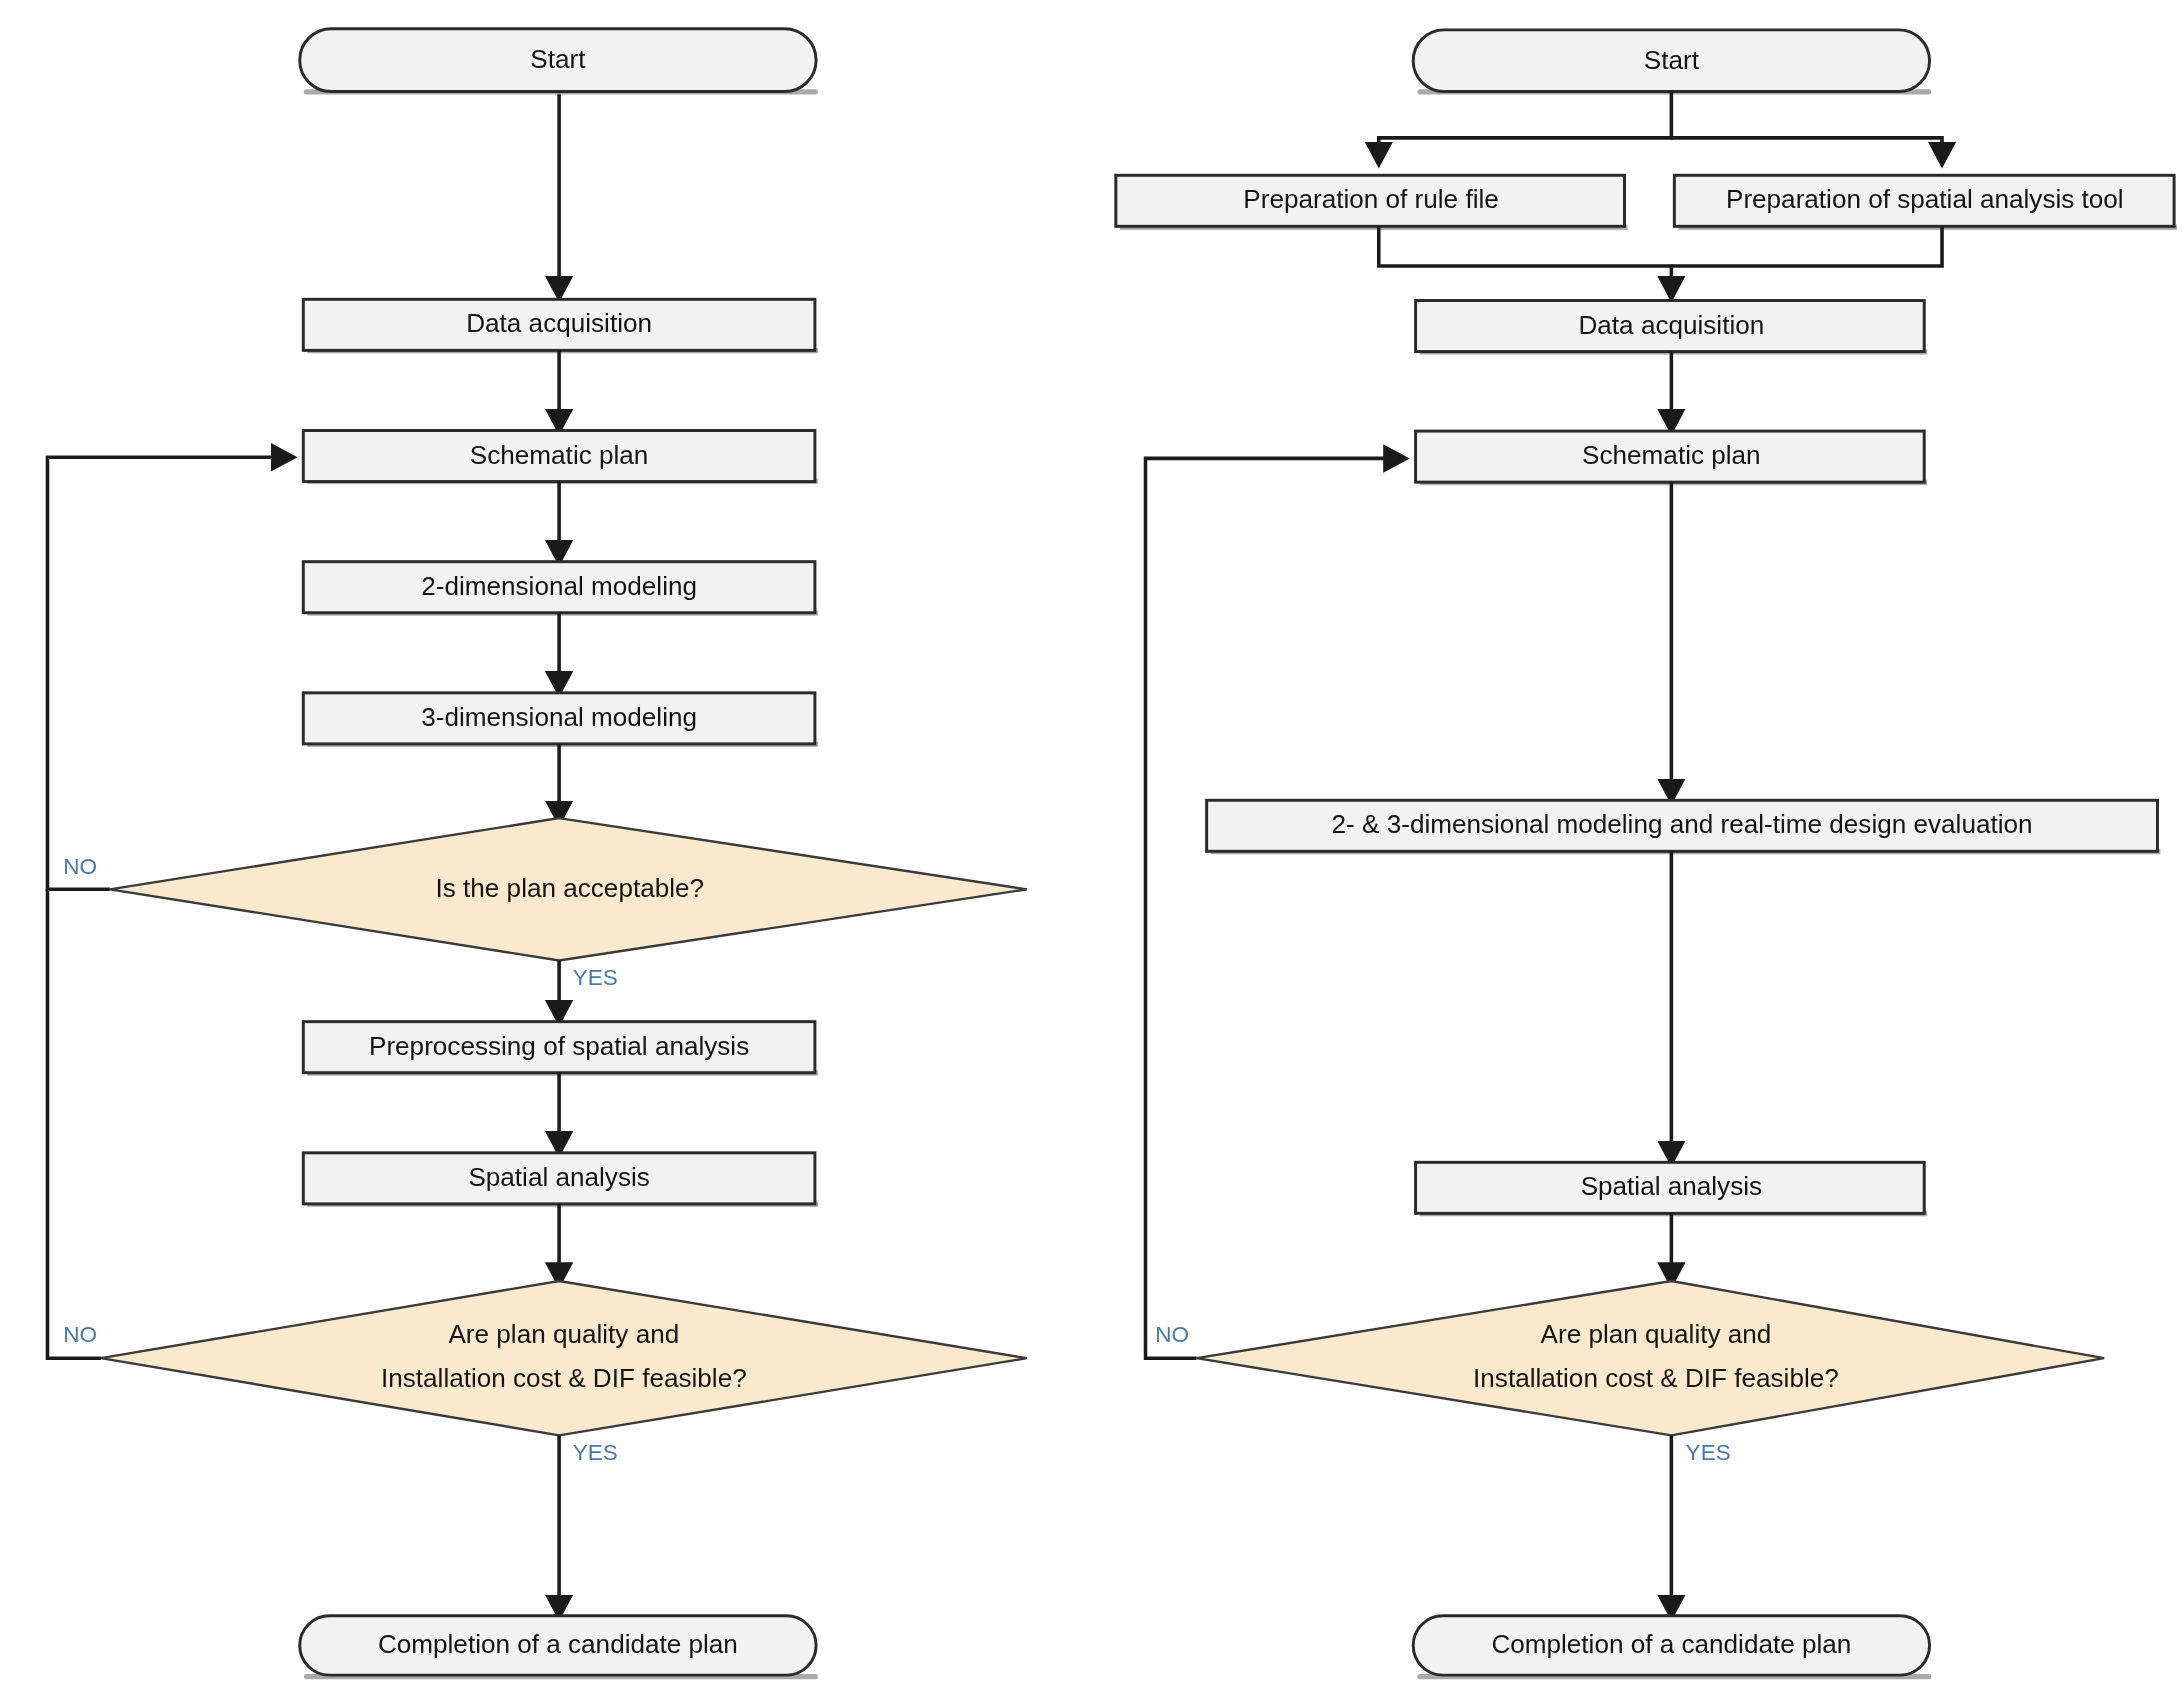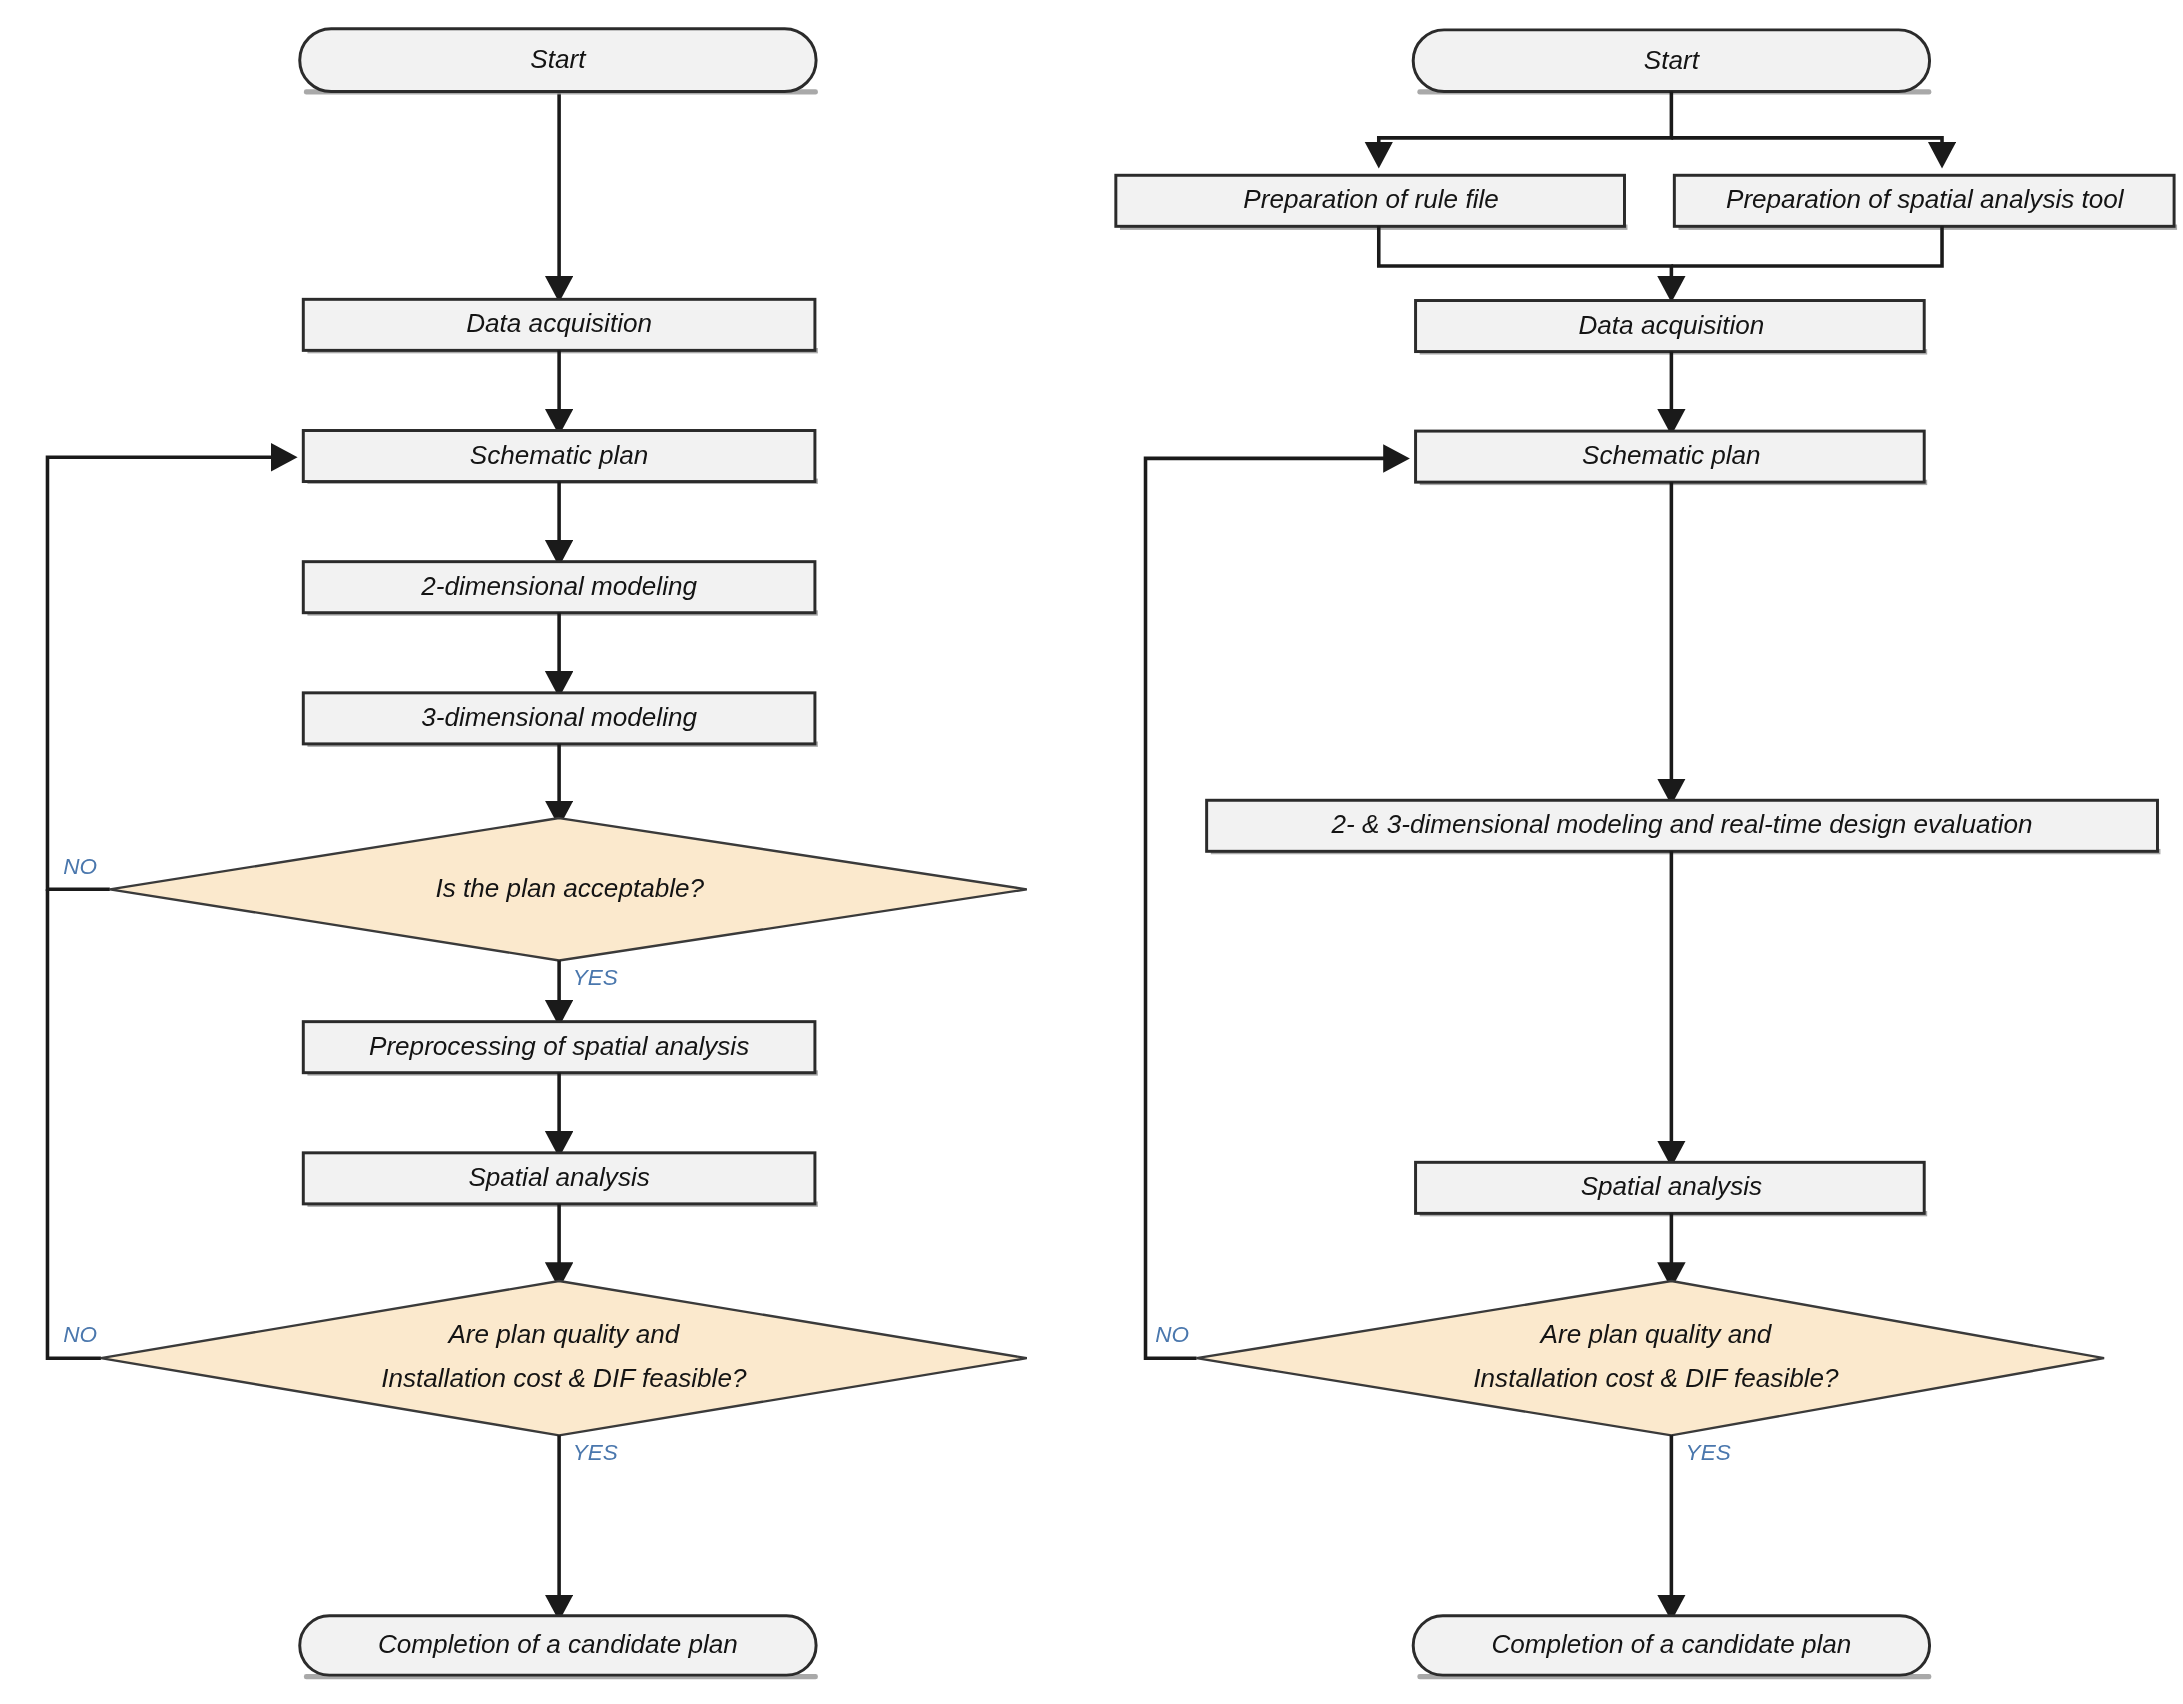--- a/index.html
+++ b/index.html
@@ -12,21 +12,20 @@
     font-family: "Liberation Sans", sans-serif;
     width: 2183px;
     height: 1705px;
     overflow: hidden;
   }
   #diagram-root {
     position: relative;
     width: 2183px;
     height: 1705px;
     background: #ffffff;
-    font-style: italic;
   }
   svg.flow-canvas {
     position: absolute;
     top: 0;
     left: 0;
     width: 2183px;
     height: 1705px;
     display: block;
   }
   .node-fill-process { fill: #f2f2f2; }

